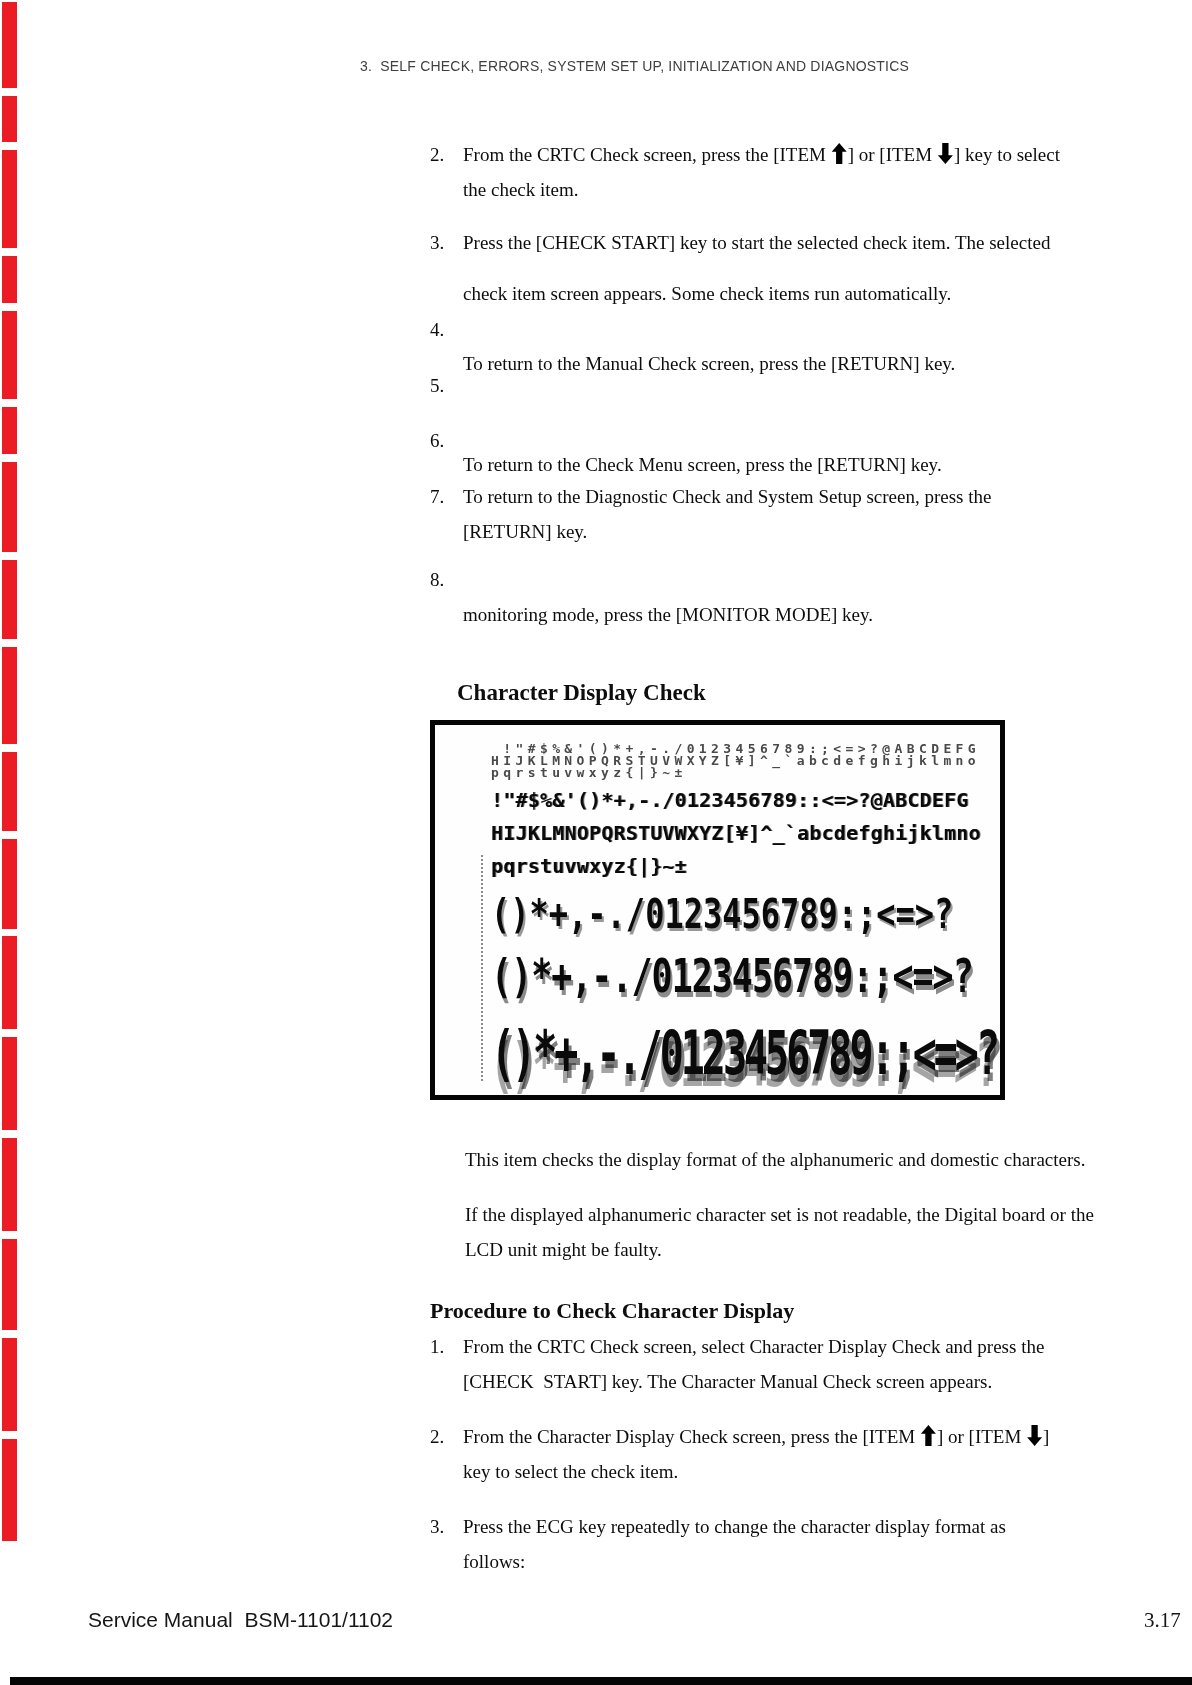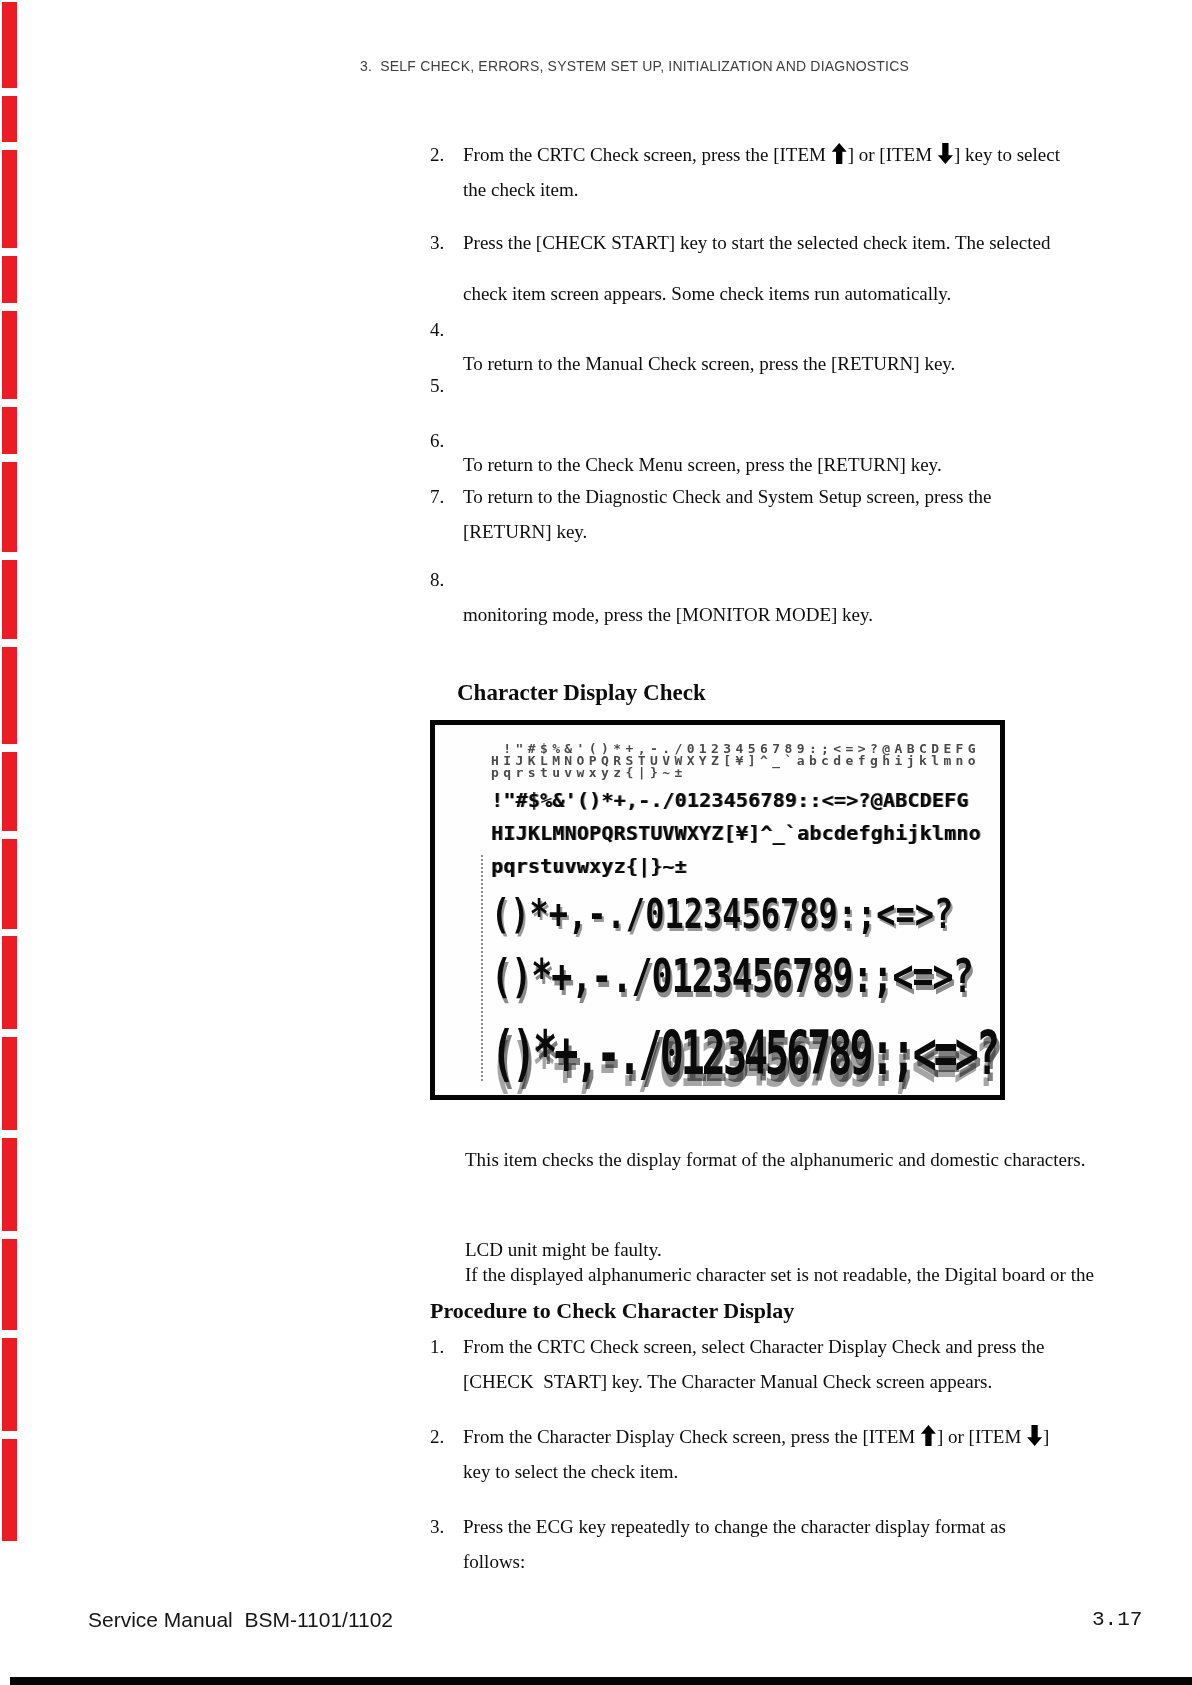--- a/index.html
+++ b/index.html
@@ -3,21 +3,21 @@
 <meta charset="utf-8">
 <style>
   html,body{margin:0;padding:0;background:#ffffff;}
   #page{position:relative;width:1192px;height:1685px;background:#ffffff;overflow:hidden;
         font-family:"Liberation Serif", serif;color:#0d0d0d;}
   
   .doc-header{position:absolute;left:360px;top:58px;font-family:"Liberation Sans",sans-serif;
               font-size:14px;letter-spacing:.2px;color:#404040;white-space:pre;}
   .footer-left{position:absolute;left:88px;top:1608px;font-family:"Liberation Sans",sans-serif;
                font-size:21px;color:#161616;white-space:pre;}
-  .footer-right{position:absolute;left:1092px;top:1608px;font-family:Liberation Mono, monospace;
+  .footer-right{position:absolute;left:1144px;top:1608px;font-family:Liberation Serif, serif;
                 font-size:21px;color:#161616;}
   .bottom-bar{position:absolute;left:10px;right:0;top:1677px;height:8px;background:#050505;}
   
   .red-seg{position:absolute;left:2px;width:15px;}
   
   .step-line{position:absolute;font-size:19px;line-height:24px;white-space:pre;}
   .step-num{position:absolute;left:430px;font-size:19px;line-height:24px;}
   .step-text{left:463px;}
   .cont-text{left:463px;}
   .para{position:absolute;left:430px;font-size:19px;line-height:24px;white-space:pre;margin-left:35px;}
@@ -107,21 +107,21 @@
       <div class="crt-bold" style="margin-top:8px">!"#$%&amp;'()*+,-./0123456789::&lt;=&gt;?@ABCDEFG</div>
       <div class="crt-bold">HIJKLMNOPQRSTUVWXYZ[¥]^_`abcdefghijklmno</div>
       <div class="crt-bold">pqrstuvwxyz{|}~±</div>
       <div class="crt-large crt-l0">()*+,-./0123456789:;&lt;=&gt;?</div>
       <div class="crt-large crt-l1">()*+,-./0123456789:;&lt;=&gt;?</div>
       <div class="crt-large crt-l2">()*+,-./0123456789:;&lt;=&gt;?</div>
     </div>
   </div>
 
   <div class="para" style="top:1148px">This item checks the display format of the alphanumeric and domestic characters.</div>
-  <div class="para" style="top:1263px">If the displayed alphanumeric character set is not readable, the Digital board or the</div>
+  <div class="para" style="top:1203px">If the displayed alphanumeric character set is not readable, the Digital board or the</div>
   <div class="para" style="top:1238px">LCD unit might be faulty.</div>
 
   <div class="proc-title">Procedure to Check Character Display</div>
 
   <div class="step-num" style="top:1335px">1.</div>
   <div class="step-line step-text" style="top:1335px">From the CRTC Check screen, select Character Display Check and press the</div>
   <div class="step-line cont-text" style="top:1370px">[CHECK  START] key. The Character Manual Check screen appears.</div>
 
   <div class="step-num" style="top:1425px">2.</div>
   <div class="step-line step-text" style="top:1425px">From the Character Display Check screen, press the [ITEM <span class="arr up"></span>] or [ITEM <span class="arr dn"></span>]</div>

